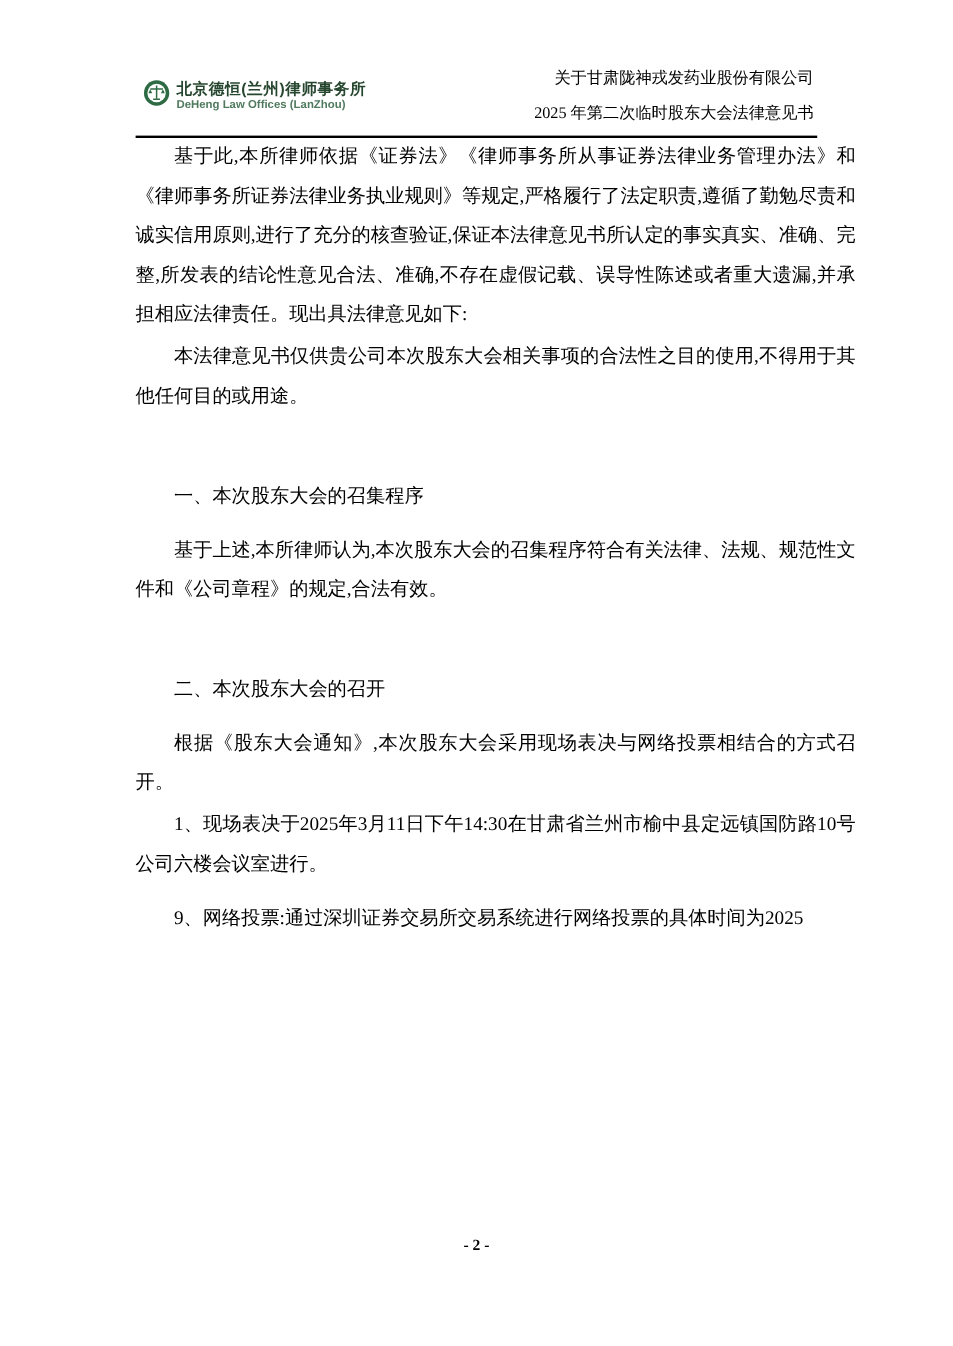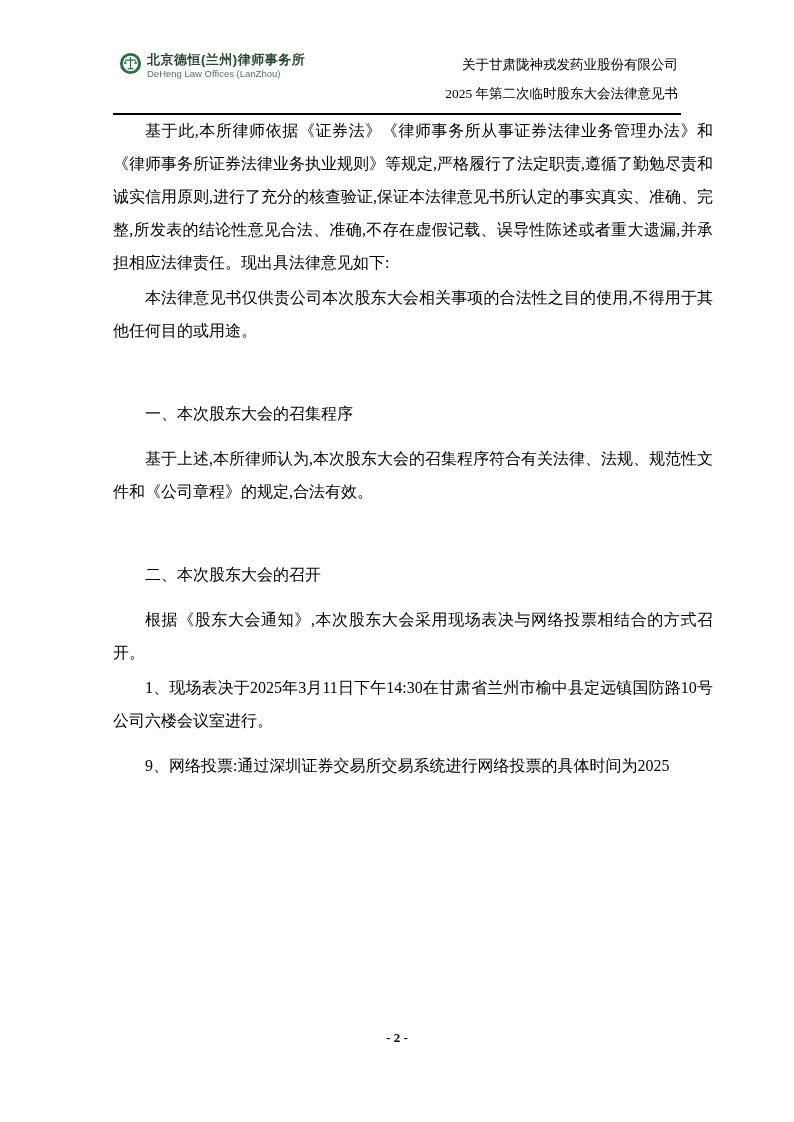--- a/index.html
+++ b/index.html
@@ -12,35 +12,35 @@
     overflow: hidden;
   }
 
   
   .doc-header {
     position: absolute;
     left: 113px; top: 50px;
     width: 568px;
     display: flex;
     justify-content: space-between;
-    align-items: flex-start;
+    align-items: center;
     border-bottom: 2px solid #000000;
     padding-bottom: 5px;
   }
   .logo-row { display: flex; align-items: flex-start; gap: 5px; padding-left: 6px; padding-top: 2px; }
   .logo-mark { width: 23px; height: 23px; flex: 0 0 auto; }
   .logo-text-col { display: flex; flex-direction: column; }
   .logo-name-zh {
     font-family: "Liberation Sans", "DejaVu Sans", sans-serif;
     font-weight: bold; font-size: 13px; line-height: 16px;
     color: #27462f; letter-spacing: 0.5px;
   }
   .logo-name-en {
     font-family: "Liberation Sans", "DejaVu Sans", sans-serif;
-    font-size: 9.5px; line-height: 12px; color: #4f7a5e;
+    font-size: 9.5px; line-height: 12px; color: #4f7a5e; font-weight: bold;
   }
   .header-titles {
     text-align: right;
     font-size: 13.5px;
     line-height: 29px;
     padding-right: 3px;
   }
 
   
   main.doc-body {

